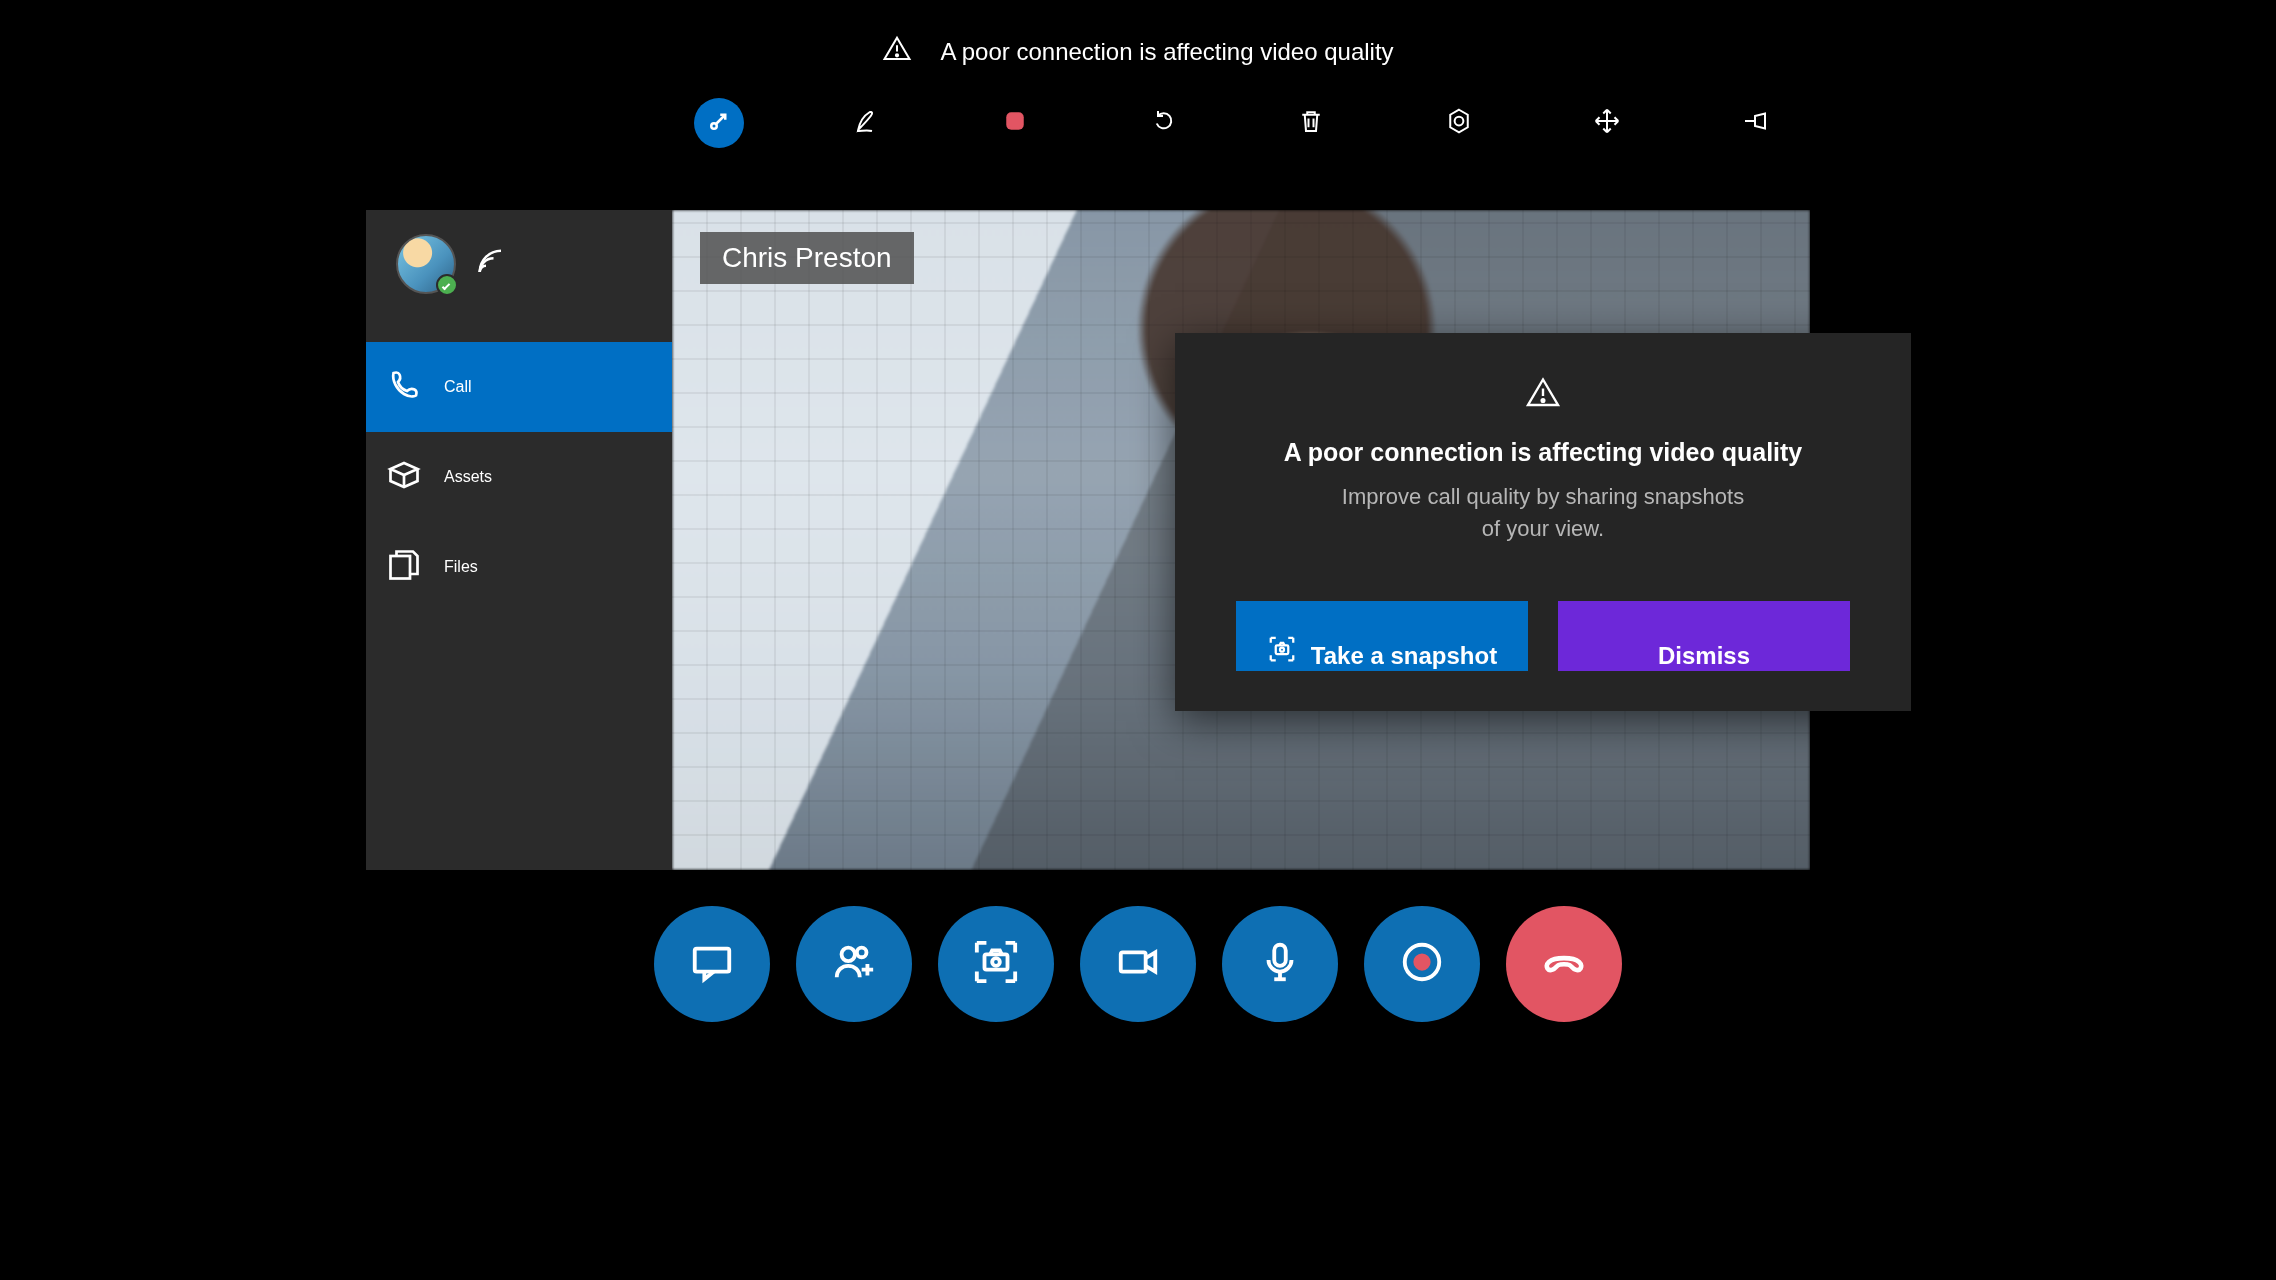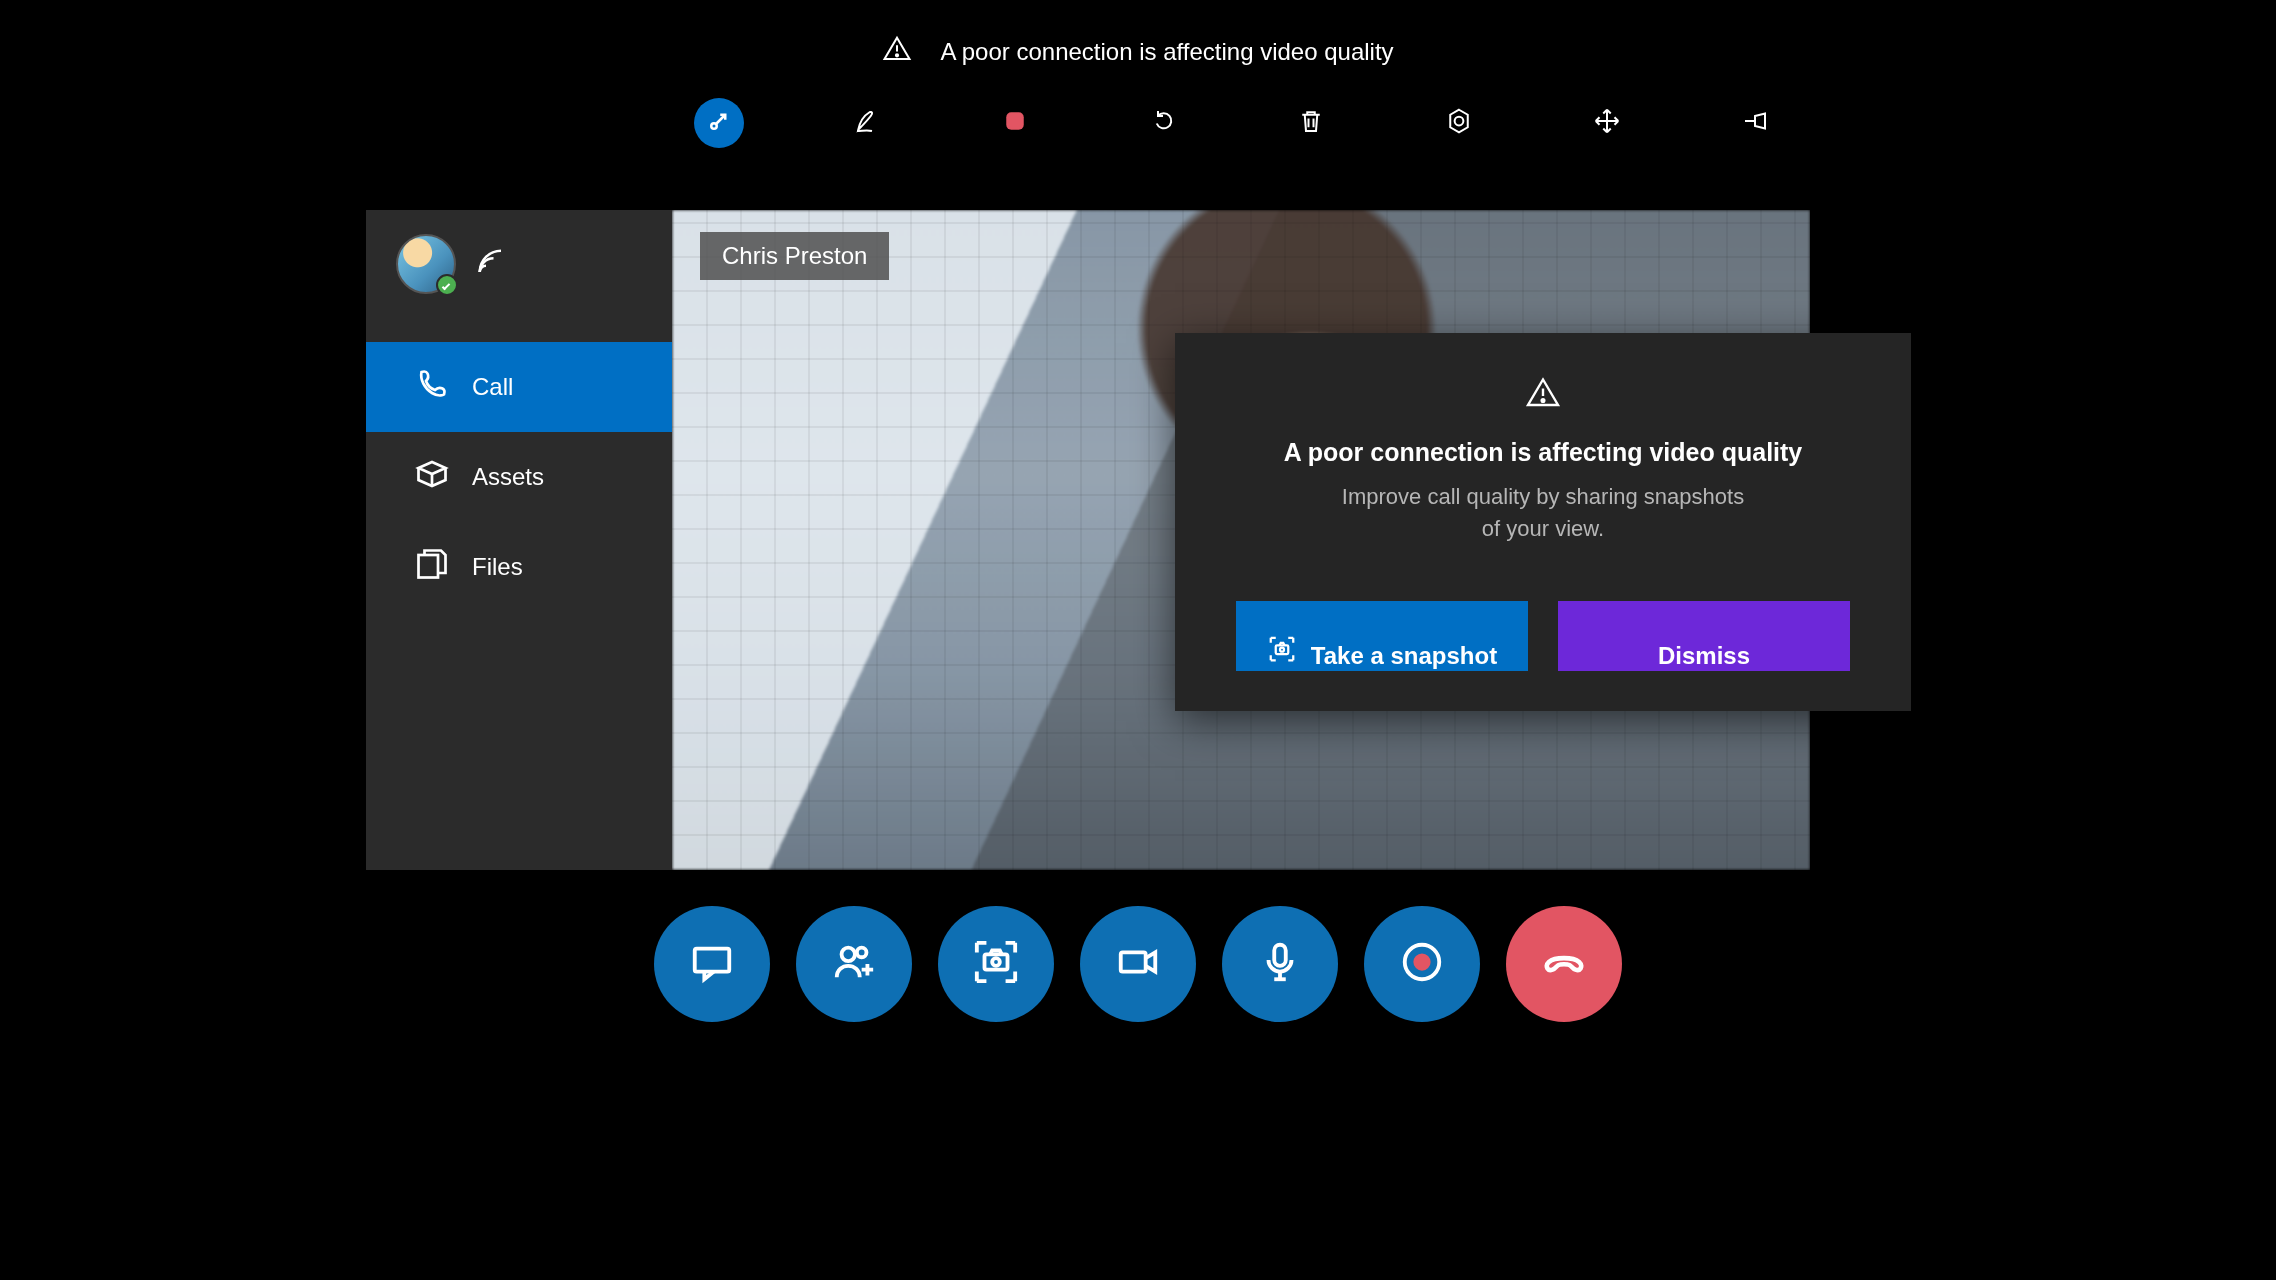--- a/index.html
+++ b/index.html
@@ -113,23 +113,23 @@
     border-bottom: 2px solid #fff;
     transform: rotate(-45deg);
     box-sizing: border-box;
   }
 
   .nav-item {
     display: flex;
     align-items: center;
     gap: 22px;
     height: 90px;
-    padding-left: 48px;
+    padding-left: 20px;
     cursor: pointer;
-    font-size: 24px;
+    font-size: 16px;
   }
   .nav-item.active { background: #006fc4; }
   .nav-item svg { width: 36px; height: 36px; flex: 0 0 36px; }
   .nav-gap { flex: 0 0 24px; }
   .nav-flex { flex: 1 1 auto; }
 
   
   .video-area {
     flex: 1;
     position: relative;
@@ -155,21 +155,21 @@
       repeating-linear-gradient(90deg, rgba(0,0,0,0.06) 0 2px, transparent 2px 34px);
     mix-blend-mode: multiply;
   }
 
   .name-chip {
     position: absolute;
     top: 22px;
     left: 28px;
     background: rgba(80,80,80,0.85);
     padding: 10px 22px;
-    font-size: 24px;
+    font-size: 28px;
   }
 
   
   .dialog {
     position: absolute;
     top: 333px;
     left: 1175px;
     width: 736px;
     background: #252525;
     box-shadow: 0 10px 40px rgba(0,0,0,0.6);

